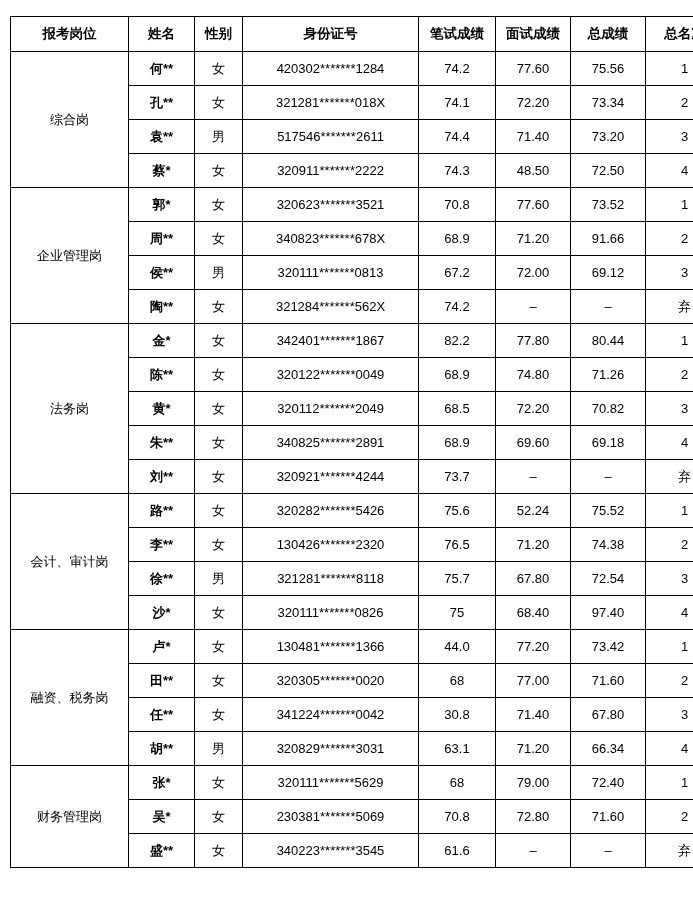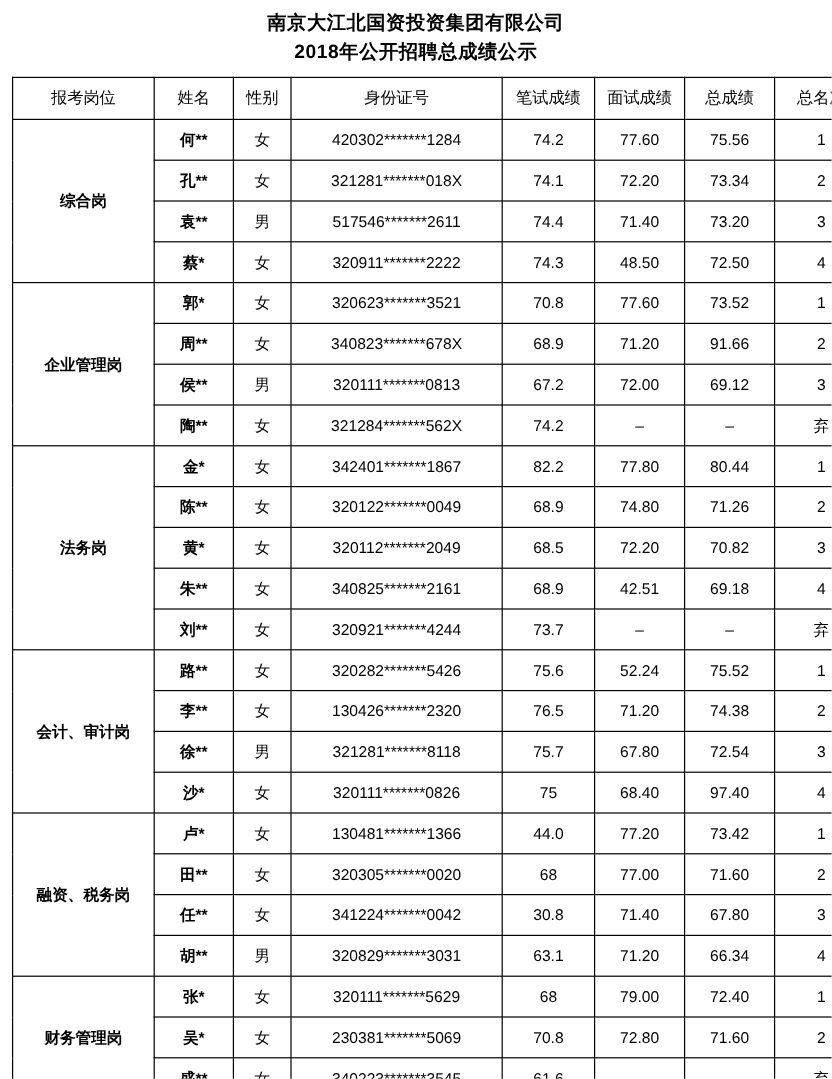--- a/index.html
+++ b/index.html
@@ -39,26 +39,26 @@
     border: 1px solid #000000;
     text-align: center;
     vertical-align: middle;
     font-size: 13px;
     height: 33px;
     padding: 0;
     overflow: hidden;
     white-space: nowrap;
   }
   table.results th {
-    font-weight: normal;
+    font-weight: bold;
     font-size: 13.5px;
     height: 34px;
   }
   td.post-cell {
-    font-weight: bold;
+    font-weight: normal;
     font-size: 14px;
   }
   td.name-cell {
     font-weight: bold;
     font-size: 13.5px;
   }
   td.gender-cell {
     font-size: 13px;
   }
   td.id-cell {
@@ -79,24 +79,20 @@
   col.c-written { width: 77px; }
   col.c-interview { width: 75px; }
   col.c-total { width: 75px; }
   col.c-rank { width: 78px; }
 </style>
 </head>
 <body>
 
 <div class="page">
 
-  <div class="doc-title">
-    <span>南京大江北国资投资集团有限公司</span>
-    <span class="line2">2018年公开招聘总成绩公示</span>
-  </div>
 
   <table class="results">
     <colgroup>
       <col class="c-post">
       <col class="c-name">
       <col class="c-gender">
       <col class="c-id">
       <col class="c-written">
       <col class="c-interview">
       <col class="c-total">
@@ -213,23 +209,23 @@
           <td class="gender-cell">女</td>
           <td class="id-cell">320112*******2049</td>
           <td class="score-cell">68.5</td>
           <td class="score-cell">72.20</td>
           <td class="score-cell">70.82</td>
           <td class="rank-cell">3</td>
         </tr>
         <tr>
           <td class="name-cell">朱**</td>
           <td class="gender-cell">女</td>
-          <td class="id-cell">340825*******2161</td>
+          <td class="id-cell">340825*******2891</td>
           <td class="score-cell">68.9</td>
-          <td class="score-cell">42.51</td>
+          <td class="score-cell">69.60</td>
           <td class="score-cell">69.18</td>
           <td class="rank-cell">4</td>
         </tr>
         <tr>
           <td class="name-cell">刘**</td>
           <td class="gender-cell">女</td>
           <td class="id-cell">320921*******4244</td>
           <td class="score-cell">73.7</td>
           <td class="score-cell">–</td>
           <td class="score-cell">–</td>

